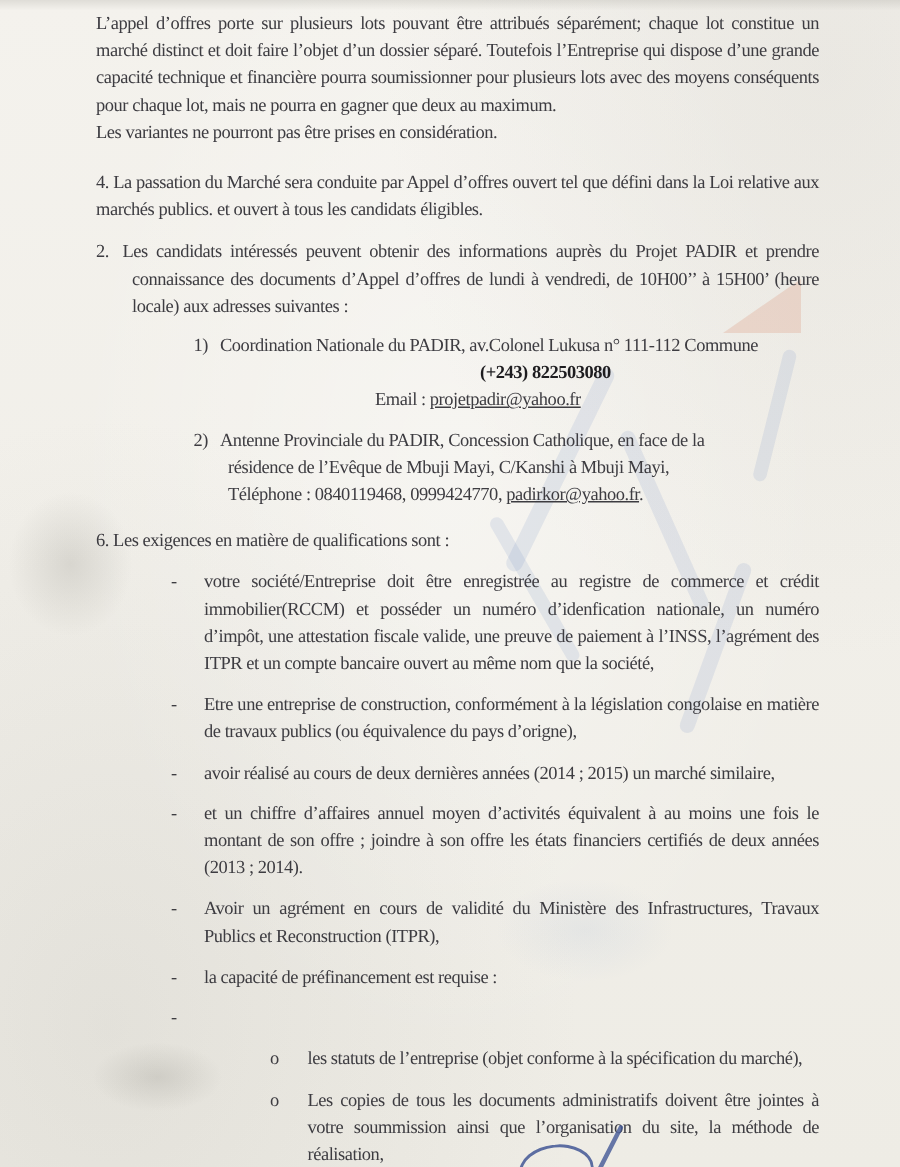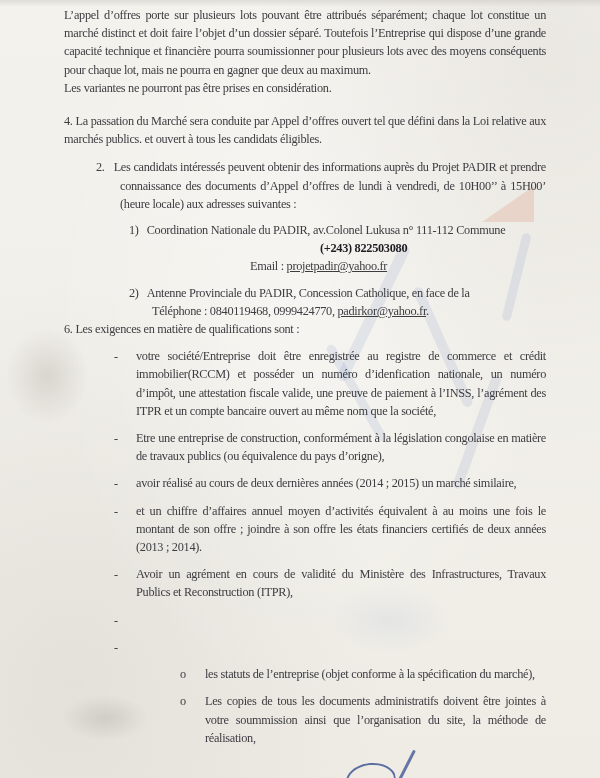--- a/index.html
+++ b/index.html
@@ -45,33 +45,33 @@
     background:rgba(66,88,150,0.80); transform:rotate(27deg); border-radius:2px; }
 
   .content {
     position:absolute; left:64px; top:6px; width:482px;
     font-size:12.3px; line-height:18.2px; letter-spacing:-0.3px;
     color:#3d3c41; text-align:justify;
   }
   .para { margin:0; }
   .note-line { margin:0; }
   .gap-lg { margin-top:15px; }
-  .gap-md { margin-top:10px;margin-left:32px; }
+  .gap-md { margin-top:10px; }
   .hang { padding-left:24px; text-indent:-24px; }
   .hang .num { padding-right:9px; }
 
   .addr-block { padding-left:88px; text-align:left; margin-top:8px; }
   .addr-first { text-indent:-23px; }
   .addr-first .anum { padding-right:8px; }
   .phone-bold { font-weight:bold; color:#1e1d20; }
   .phone2-line { padding-left:168px; }
   .email-line { padding-left:98px;font-family:Liberation Serif, serif; }
   .email-link { text-decoration:underline; color:#3d3c41; }
 
-  .heading6 { }
+  .heading6 { margin-top:13px; }
 
   .req { display:flex; margin-top:9px; padding-left:50px; }
   .req .m { width:22px; flex:none; text-align:left; }
   .req .t { flex:1; text-align:justify; }
 
   .circ { display:flex; margin-top:9px; padding-left:116px; }
   .circ .m { width:25px; flex:none; }
   .circ .t { flex:1; text-align:justify; }
 </style>
 </head>
@@ -110,20 +110,21 @@
       </div>
       <div class="email-line">
         <span>Email : </span><span class="email-link">projetpadir@yahoo.fr</span>
       </div>
     </div>
 
     <div class="addr-block">
       <div class="addr-first">
         <span class="anum">2)</span><span>Antenne Provinciale du PADIR, Concession Catholique, en face de la</span>
       </div>
+      <div>résidence  de l’Evêque de Mbuji Mayi, C/Kanshi à Mbuji Mayi,</div>
       <div>
         <span>Téléphone : 0840119468, 0999424770, </span><span class="email-link">padirkor@yahoo.fr</span><span>.</span>
       </div>
     </div>
 
     <p class="para heading6">6. Les exigences en matière de qualifications sont :</p>
 
     <div class="req">
       <span class="m">-</span>
       <div class="t">votre société/Entreprise doit être enregistrée au registre de commerce et crédit immobilier(RCCM) et posséder un numéro d’idenfication nationale, un numéro d’impôt, une attestation fiscale valide, une preuve de paiement à l’INSS, l’agrément des ITPR et un compte bancaire ouvert au même nom que la société,</div>
@@ -139,20 +140,21 @@
     <div class="req">
       <span class="m">-</span>
       <div class="t">et un chiffre d’affaires annuel moyen  d’activités équivalent à au moins une fois le montant de son offre ; joindre à son offre les états financiers certifiés de deux années (2013 ; 2014).</div>
     </div>
     <div class="req">
       <span class="m">-</span>
       <div class="t">Avoir un agrément en cours de validité  du Ministère des Infrastructures, Travaux Publics et Reconstruction (ITPR),</div>
     </div>
     <div class="req">
       <span class="m">-</span>
+      <div class="t">la capacité de préfinancement est requise :</div>
     </div>
     <div class="req">
       <span class="m">-</span>
     </div>
 
     <div class="circ">
       <span class="m">o</span>
       <div class="t">les statuts de l’entreprise (objet conforme à la spécification du marché),</div>
     </div>
     <div class="circ">

